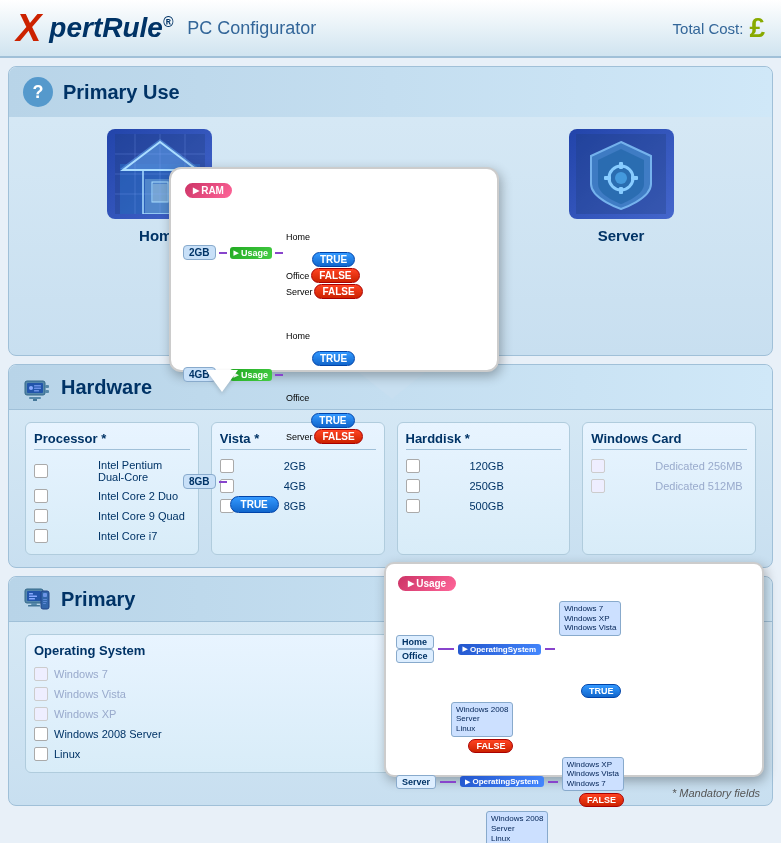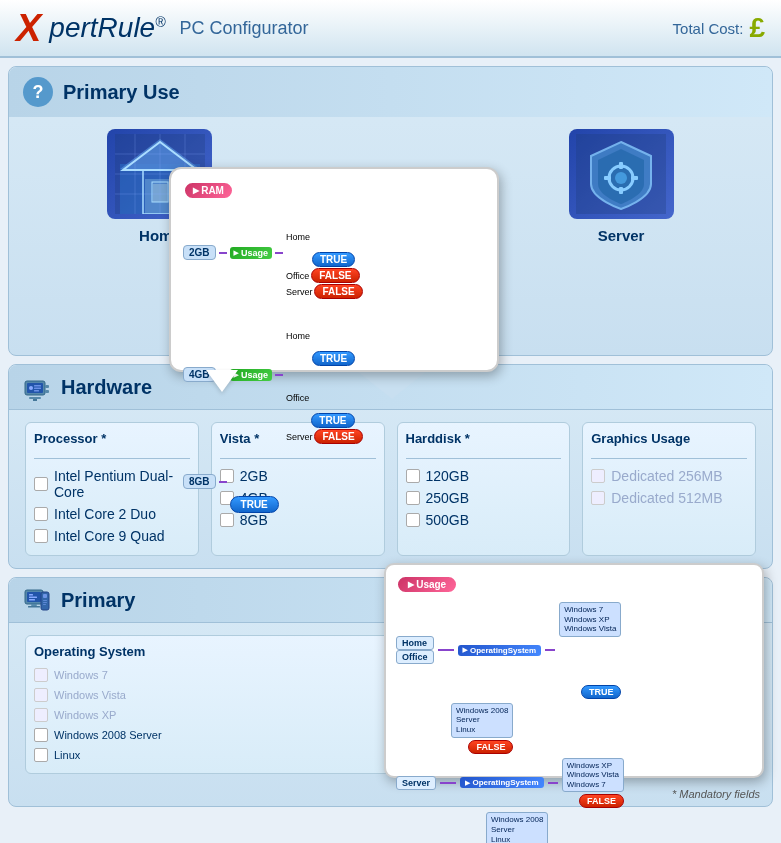--- a/index.html
+++ b/index.html
@@ -161,39 +161,40 @@
       border-radius: 6px;
       border: 1px solid #b0ccdd;
       padding: 8px;
     }
     .hw-col-title {
       font-size: 13px;
       font-weight: bold;
       color: #003366;
       margin-bottom: 6px;
       border-bottom: 1px solid #a0c0d8;
-      padding-bottom: 12px;
+      padding-bottom: 3px;
     }
     .hw-option {
       display: flex;
       align-items: center;
       gap: 6px;
       padding: 3px 0;
     }
     .hw-checkbox {
       width: 14px;
       height: 14px;
       border: 1px solid #aaa;
       background: white;
       border-radius: 2px;
       flex-shrink: 0;
     }
     .hw-option-label {
-      font-size: 14px;
+      font-size: 11px;
       color: #003366;
+      margin-left: 44px;
     }
     .hw-option-label.disabled {
       color: #99aacc;
     }
 
     
     .software-section {
       background: linear-gradient(to bottom, #d8eaf6, #c8dff0);
       border: 1px solid #a0c0d8;
       border-radius: 8px;
@@ -264,21 +265,21 @@
       color: #555;
       font-style: italic;
     }
   </style>
 </head>
 <body>
 
 <div class="header">
   <div class="header-logo">
     <span style="font-size:38px; font-weight:bold; color:#cc2200; font-style:italic; line-height:1;">X</span>
-    <span style="font-size:28px; font-weight:normal; color:#003366; font-style:italic;">pertRule<sup style="font-size:14px;">®</sup></span>
+    <span style="font-size:28px; font-weight:bold; color:#003366; font-style:italic;">pertRule<sup style="font-size:14px;">®</sup></span>
     <span style="font-size:18px; color:#336699; margin-left:6px;">PC Configurator</span>
   </div>
   <div class="total-cost">
     <span style="font-size:15px; color:#336699;">Total Cost:</span>
     <span class="pound-sign">£</span>
   </div>
 </div>
 
 <div class="primary-use-section">
   <div class="primary-use-header">
@@ -431,20 +432,24 @@
         <span class="hw-option-label">Intel Pentium Dual-Core</span>
       </div>
       <div class="hw-option">
         <div class="hw-checkbox"></div>
         <span class="hw-option-label">Intel Core 2 Duo</span>
       </div>
       <div class="hw-option">
         <div class="hw-checkbox"></div>
         <span class="hw-option-label">Intel Core 9 Quad</span>
       </div>
+      <div class="hw-option">
+        <div class="hw-checkbox"></div>
+        <span class="hw-option-label">Intel Core i7</span>
+      </div>
     </div>
 
     <div class="hw-column">
       <div class="hw-col-title">Vista *</div>
       <div class="hw-option">
         <div class="hw-checkbox"></div>
         <span class="hw-option-label">2GB</span>
       </div>
       <div class="hw-option">
         <div class="hw-checkbox"></div>
@@ -466,21 +471,21 @@
         <div class="hw-checkbox"></div>
         <span class="hw-option-label">250GB</span>
       </div>
       <div class="hw-option">
         <div class="hw-checkbox"></div>
         <span class="hw-option-label">500GB</span>
       </div>
     </div>
 
     <div class="hw-column">
-      <div class="hw-col-title">Graphics Usage</div>
+      <div class="hw-col-title">Windows Card</div>
       <div class="hw-option">
         <div class="hw-checkbox" style="border-color:#ccc; background:#eef;"></div>
         <span class="hw-option-label disabled">Dedicated 256MB</span>
       </div>
       <div class="hw-option">
         <div class="hw-checkbox" style="border-color:#ccc; background:#eef;"></div>
         <span class="hw-option-label disabled">Dedicated 512MB</span>
       </div>
     </div>
   </div>

